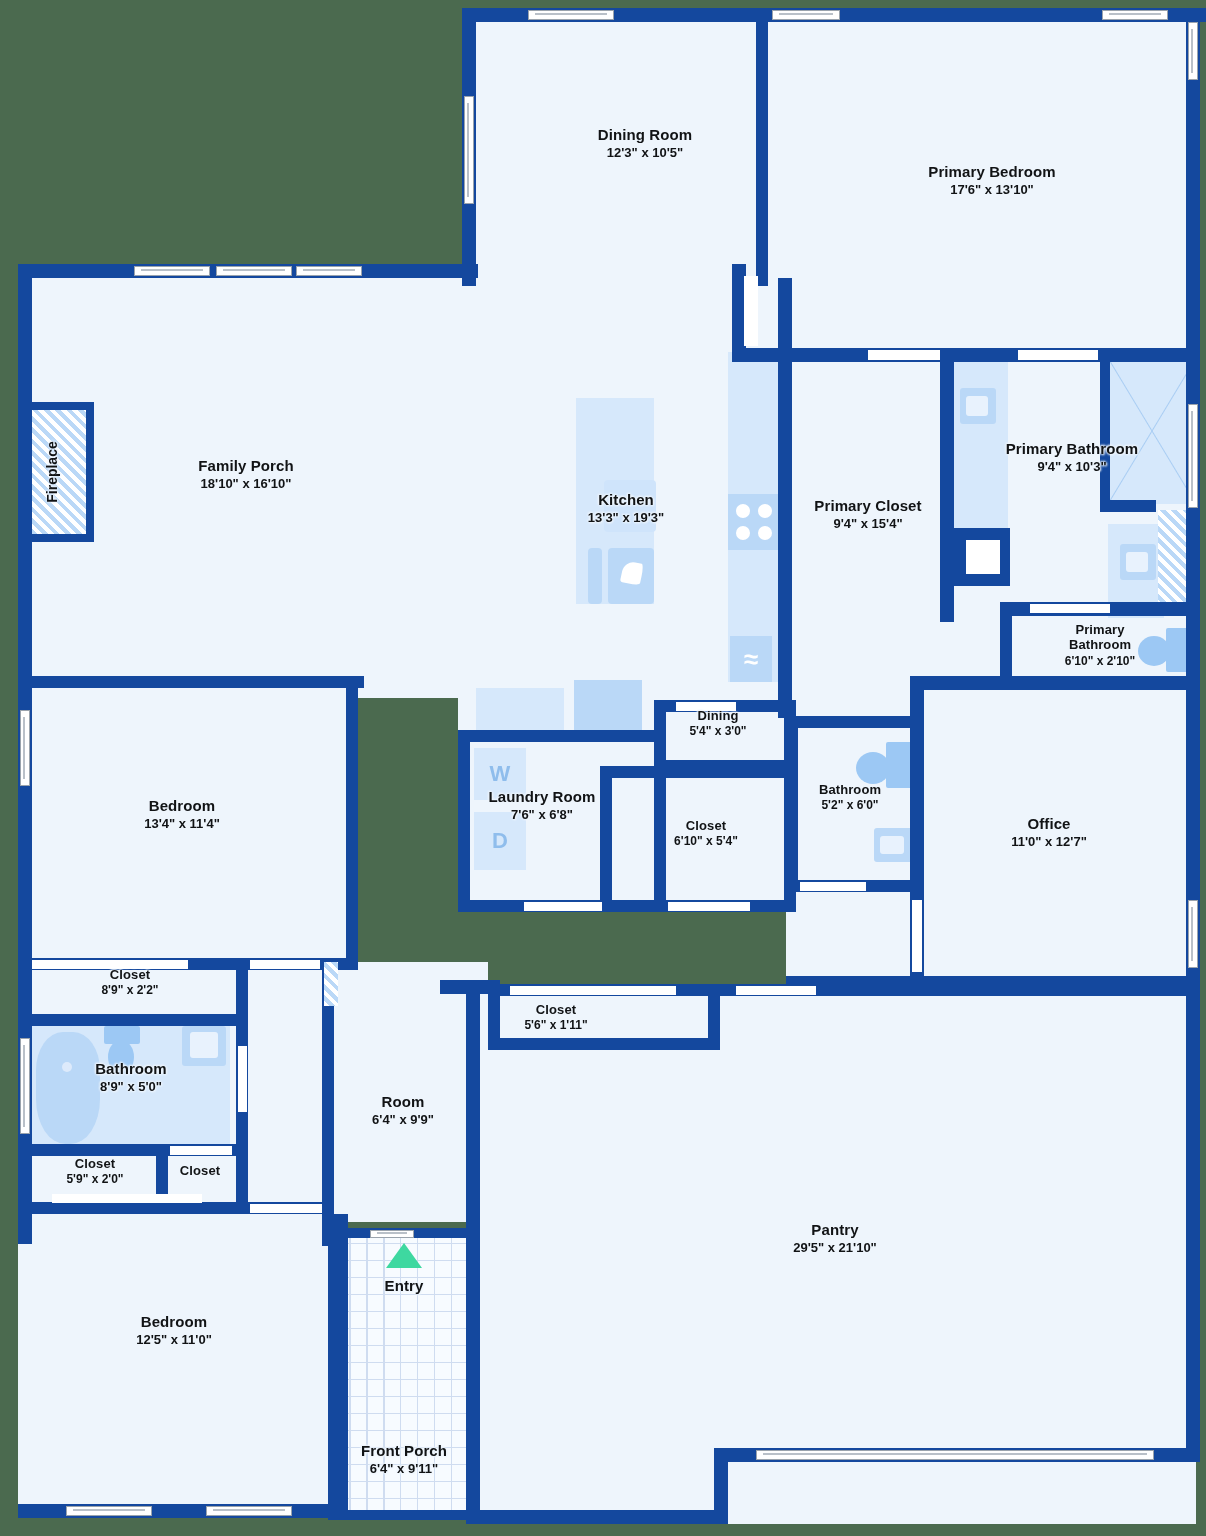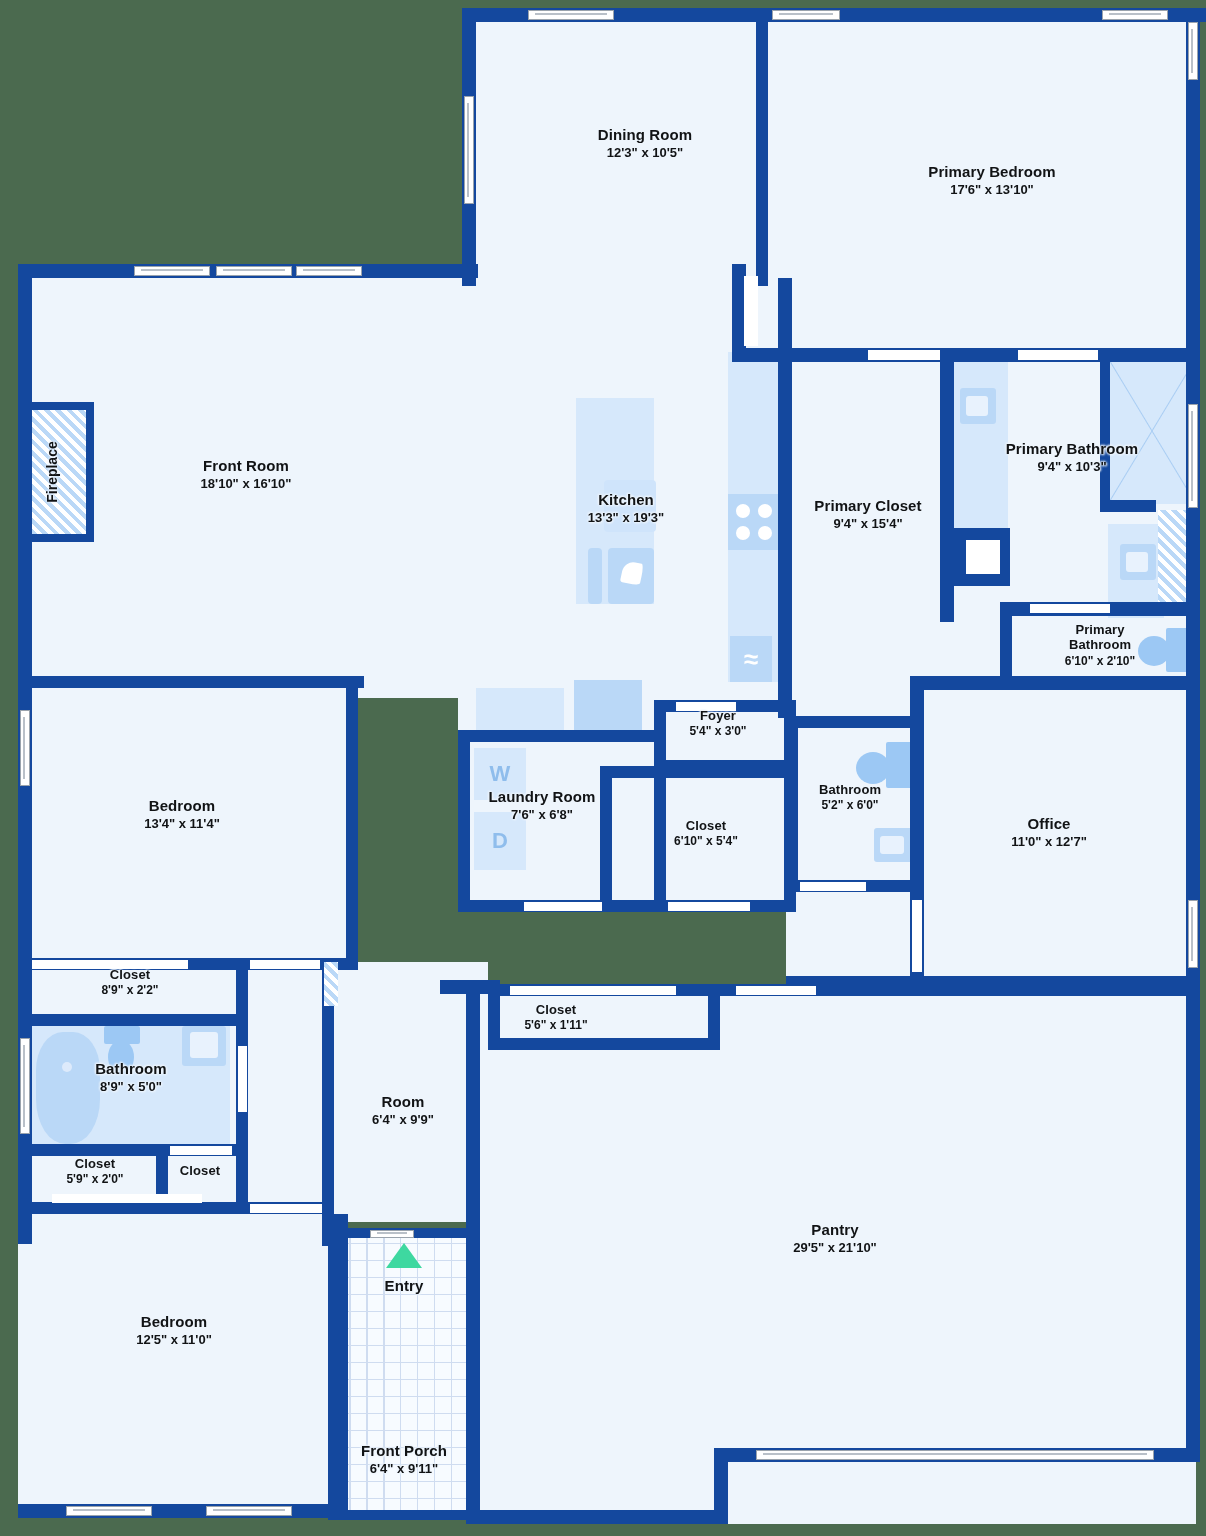--- a/index.html
+++ b/index.html
@@ -270,42 +270,42 @@
 
   <div class="lbl" style="left:617px;top:143px;margin-left:28px;">
     <div class="nm">Dining Room</div>
     <div class="dm">12'3" x 10'5"</div>
   </div>
   <div class="lbl" style="left:992px;top:180px;">
     <div class="nm">Primary Bedroom</div>
     <div class="dm">17'6" x 13'10"</div>
   </div>
   <div class="lbl" style="left:246px;top:474px;">
-    <div class="nm">Front Room</div>
+    <div class="nm">Family Porch</div>
     <div class="dm">18'10" x 16'10"</div>
   </div>
   <div class="lbl" style="left:626px;top:508px;">
     <div class="nm">Kitchen</div>
     <div class="dm">13'3" x 19'3"</div>
   </div>
   <div class="lbl" style="left:1072px;top:457px;">
     <div class="nm">Primary Bathroom</div>
     <div class="dm">9'4" x 10'3"</div>
   </div>
   <div class="lbl" style="left:868px;top:514px;">
     <div class="nm">Primary Closet</div>
     <div class="dm">9'4" x 15'4"</div>
   </div>
   <div class="lbl two sm" style="left:1100px;top:645px;">
     <div class="nm">Primary
 Bathroom</div>
     <div class="dm">6'10" x 2'10"</div>
   </div>
   <div class="lbl sm" style="left:718px;top:723px;">
-    <div class="nm">Foyer</div>
+    <div class="nm">Dining</div>
     <div class="dm">5'4" x 3'0"</div>
   </div>
   <div class="lbl sm" style="left:850px;top:797px;">
     <div class="nm">Bathroom</div>
     <div class="dm">5'2" x 6'0"</div>
   </div>
   <div class="lbl" style="left:542px;top:805px;">
     <div class="nm">Laundry Room</div>
     <div class="dm">7'6" x 6'8"</div>
   </div>

